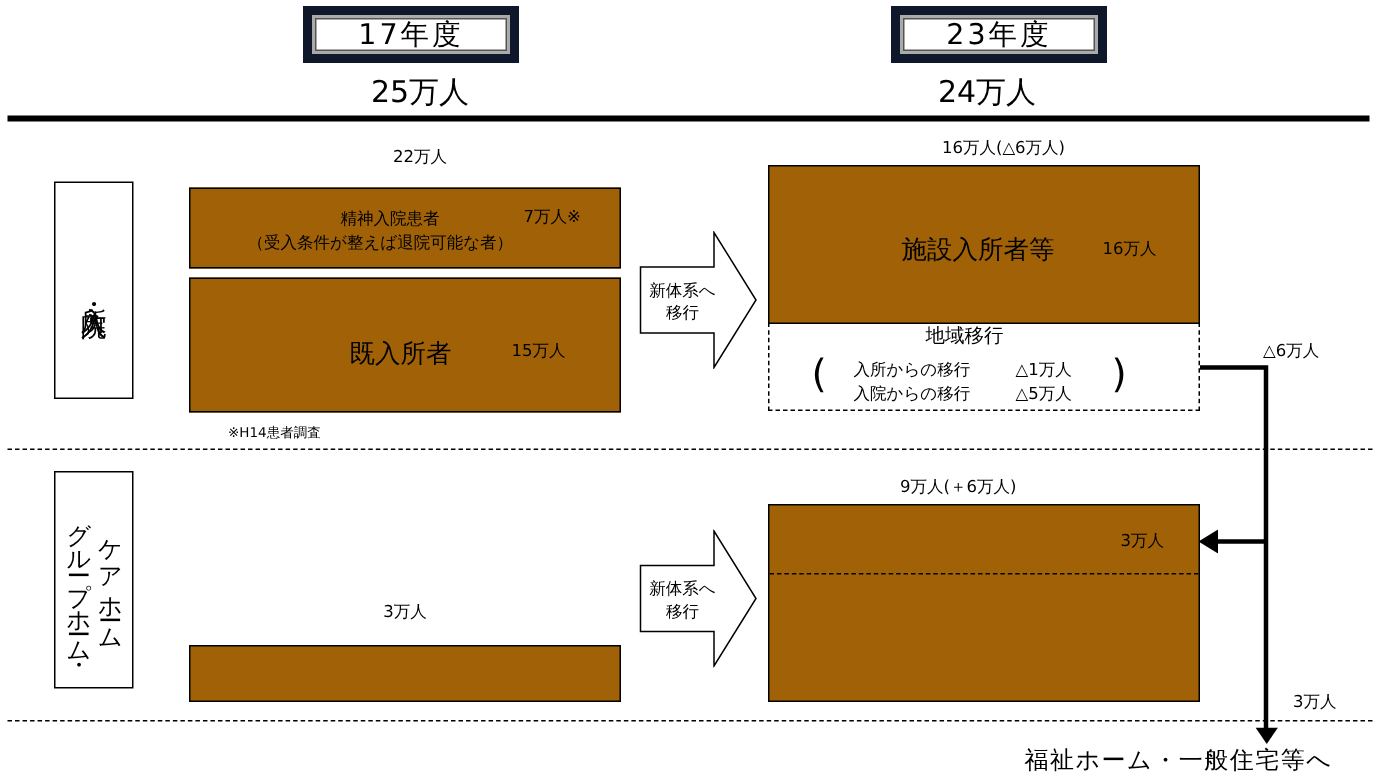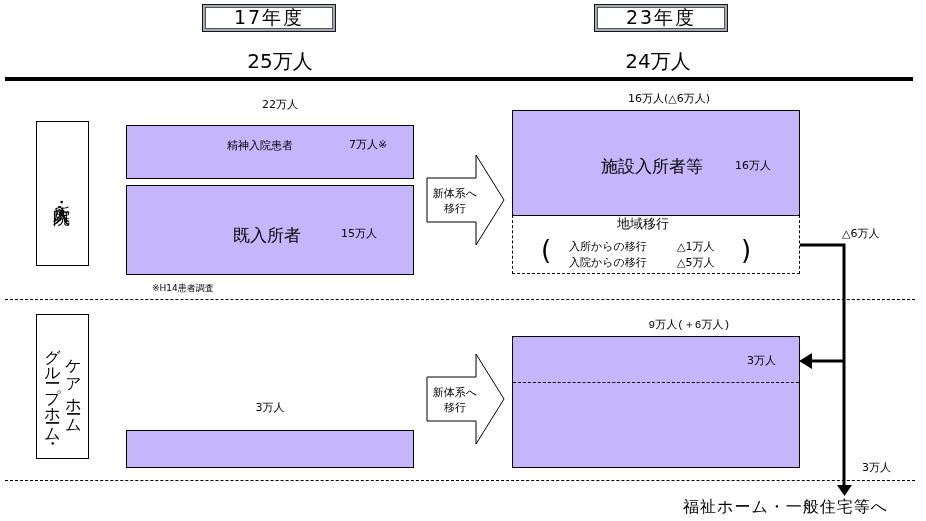--- a/index.html
+++ b/index.html
@@ -1,23 +1,23 @@
 <!DOCTYPE html>
 <html><head>
 <meta charset="utf-8">
 <style>
   html,body{margin:0;padding:0;background:#fff;}
   body{width:926px;height:521px;position:relative;overflow:hidden;font-family:"DejaVu Sans",sans-serif;color:#000;}
   .abs{position:absolute;}
-  .yearbox{position:absolute;height:26px;border:1px solid #0f172a;background:#fff;box-shadow:inset 0 0 0 2px #aaa, inset 0 0 0 3px #555;display:flex;align-items:center;justify-content:center;font-size:19px;letter-spacing:2px;}
+  .yearbox{position:absolute;height:26px;border:6px solid #0f172a;background:#fff;box-shadow:inset 0 0 0 2px #aaa, inset 0 0 0 3px #555;display:flex;align-items:center;justify-content:center;font-size:19px;letter-spacing:2px;}
   .total{position:absolute;font-size:20px;text-align:center;}
   .rule{position:absolute;left:5px;width:908px;top:77px;height:4px;background:#000;}
   .dashdot{position:absolute;left:5px;width:910px;height:0;border-top:1px dashed #000;}
   .small{font-size:11px;}
-  .box{position:absolute;border:1px solid #000;background:#c4b5fd;box-sizing:border-box;}
+  .box{position:absolute;border:1px solid #000;background:#a16207;box-sizing:border-box;}
   .vlabel{position:absolute;border:1px solid #000;box-sizing:border-box;display:flex;justify-content:center;align-items:center;}
   .vtext{writing-mode:vertical-rl;font-size:17px;letter-spacing:1px;}
   .arrowtxt{position:absolute;font-size:11px;text-align:center;line-height:15px;}
 </style>
 </head>
 <body>
 
 <div class="yearbox" style="left:202px;top:4px;width:132px;">
   <span>17年度</span>
 </div>
@@ -33,20 +33,21 @@
 
 <div class="vlabel" style="left:36px;top:121px;width:53px;height:145px;">
   <span class="vtext">入所・入院</span>
 </div>
 
 <div class="abs small" style="left:250px;top:97px;width:60px;text-align:center;">22万人</div>
 
 <div class="box" style="left:126px;top:125px;width:288px;height:54px;">
   <span class="abs small" style="left:100px;top:12px;">精神入院患者</span>
   <span class="abs small" style="left:222px;top:11px;">7万人※</span>
+  <span class="abs small" style="left:38px;top:28px;">（受入条件が整えば退院可能な者）</span>
 </div>
 
 <div class="box" style="left:126px;top:185px;width:288px;height:90px;">
   <span class="abs" style="left:106px;top:38px;font-size:17px;">既入所者</span>
   <span class="abs small" style="left:214px;top:40px;">15万人</span>
 </div>
 
 <div class="abs" style="left:152px;top:282px;font-size:9px;">※H14患者調査</div>
 
 <svg class="abs" style="left:426px;top:154px;" width="80" height="92">
@@ -96,21 +97,21 @@
 <div class="box" style="left:126px;top:430px;width:288px;height:38px;"></div>
 
 <svg class="abs" style="left:426px;top:353px;" width="80" height="92">
   <polygon points="1,24 50,24 50,1 78,46 50,91 50,68 1,68" fill="#fff" stroke="#000" stroke-width="1"></polygon>
 </svg>
 <div class="arrowtxt" style="left:430px;top:385px;width:50px;">
   <div>新体系へ</div>
   <div>移行</div>
 </div>
 
-<div class="abs small" style="left:600px;top:317px;width:130px;text-align:right;font-family:Liberation Mono, monospace;">9万人(＋6万人)</div>
+<div class="abs small" style="left:600px;top:317px;width:130px;text-align:left;">9万人(＋6万人)</div>
 
 <div class="box" style="left:512px;top:336px;width:288px;height:132px;">
   <span class="abs small" style="left:234px;top:16px;">3万人</span>
   <div class="abs" style="left:0;top:45px;width:286px;border-top:1px dashed #000;"></div>
 </div>
 
 <div class="abs small" style="left:862px;top:460px;">3万人</div>
 
 <div class="abs" style="left:683px;top:497px;font-size:16px;letter-spacing:1px;">福祉ホーム・一般住宅等へ</div>
 

